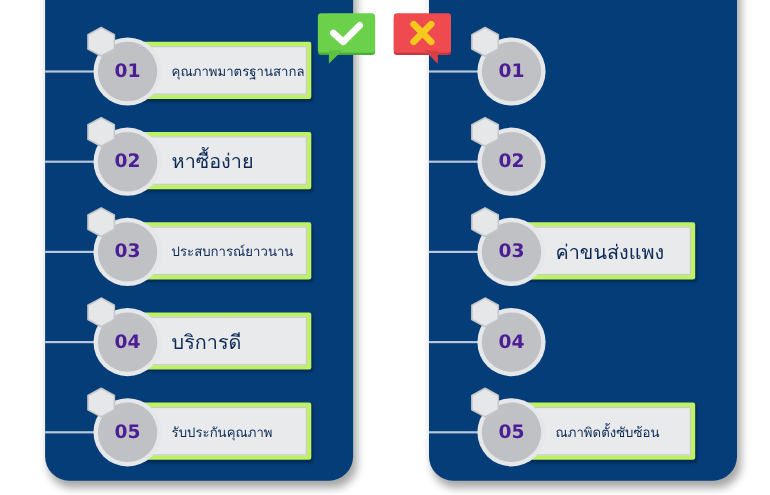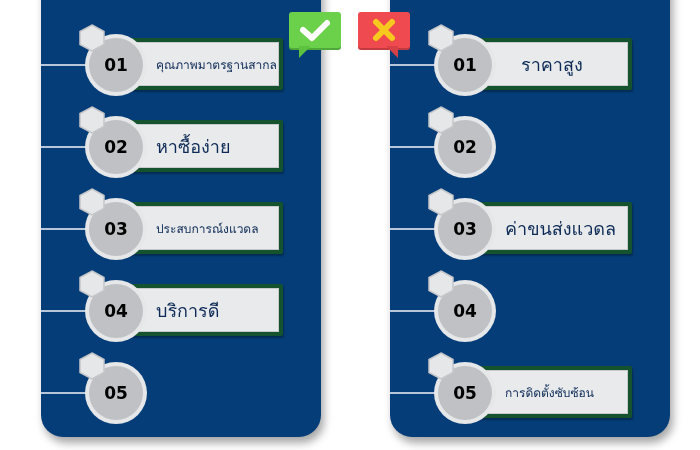--- a/index.html
+++ b/index.html
@@ -2,24 +2,24 @@
 <html><head>
 <meta charset="utf-8">
 <style>
   html,body{margin:0;padding:0;}
   body{width:700px;height:450px;background:#ffffff;position:relative;overflow:hidden;font-family:"DejaVu Sans","Liberation Sans",sans-serif;}
   .panel{position:absolute;top:-20px;height:457px;background:#053d78;border-radius:0 0 22px 22px;box-shadow:3px 6px 8px rgba(0,0,0,0.35);}
   .panel.left{left:41px;width:280px;}
   .panel.right{left:390px;width:280px;}
   .row{position:absolute;left:0;height:58px;width:250px;}
   .line{position:absolute;left:0;top:30px;width:50px;height:2px;background:#b7c6d9;}
-  .card{position:absolute;left:70px;top:4px;width:172px;height:52px;background:#14532d;border-radius:2px;box-shadow:1px 2px 2px rgba(0,0,0,0.3);}
+  .card{position:absolute;left:70px;top:4px;width:172px;height:52px;background:#bef264;border-radius:2px;box-shadow:1px 2px 2px rgba(0,0,0,0.3);}
   .card-inner{position:absolute;left:4px;top:4px;right:4px;bottom:4px;background:#e9eaec;border:1px solid #c7c9cc;display:flex;align-items:center;padding-left:40px;color:#0c2a55;white-space:nowrap;}
   .circle{position:absolute;left:44px;top:0;width:62px;height:62px;border-radius:50%;background:#e6e7e9;}
-  .circle-in{position:absolute;left:4px;top:4px;width:54px;height:54px;border-radius:50%;background:#c0c1c4;display:flex;align-items:center;justify-content:center;font-weight:bold;font-size:17px;color:#000000;text-align:right;}
+  .circle-in{position:absolute;left:4px;top:4px;width:54px;height:54px;border-radius:50%;background:#c0c1c4;display:flex;align-items:center;justify-content:center;font-weight:bold;font-size:17px;color:#4c1d95;text-align:right;}
   .hex{position:absolute;left:38px;top:-10px;width:26px;height:28px;}
   .t-sm{font-size:12px;}
   .t-lg{font-size:18px;}
   .badge{position:absolute;top:12px;width:52px;height:36px;border-radius:3px;}
   .badge .tail{position:absolute;top:34px;width:0;height:0;border-style:solid;}
 </style>
 </head>
 <body>
 
 <div class="panel left">
@@ -43,21 +43,21 @@
     <div class="circle">
         <div class="circle-in">02</div>
       </div>
     <svg class="hex" viewBox="0 0 26 28">
         <polygon points="13,1 25,7.5 25,20.5 13,27 1,20.5 1,7.5" fill="#e6e7e9" stroke="#c4c6c9" stroke-width="1.5"></polygon>
       </svg>
   </div>
   <div class="row" style="top:218px">
     <div class="line"></div>
     <div class="card">
-        <div class="card-inner t-sm">ประสบการณ์งแวดล</div>
+        <div class="card-inner t-sm">ประสบการณ์ยาวนาน</div>
       </div>
     <div class="circle">
         <div class="circle-in">03</div>
       </div>
     <svg class="hex" viewBox="0 0 26 28">
         <polygon points="13,1 25,7.5 25,20.5 13,27 1,20.5 1,7.5" fill="#e6e7e9" stroke="#c4c6c9" stroke-width="1.5"></polygon>
       </svg>
   </div>
   <div class="row" style="top:300px">
     <div class="line"></div>
@@ -66,76 +66,76 @@
       </div>
     <div class="circle">
         <div class="circle-in">04</div>
       </div>
     <svg class="hex" viewBox="0 0 26 28">
         <polygon points="13,1 25,7.5 25,20.5 13,27 1,20.5 1,7.5" fill="#e6e7e9" stroke="#c4c6c9" stroke-width="1.5"></polygon>
       </svg>
   </div>
   <div class="row" style="top:382px">
     <div class="line"></div>
+    <div class="card">
+        <div class="card-inner t-sm">รับประกันคุณภาพ</div>
+      </div>
     <div class="circle">
         <div class="circle-in">05</div>
       </div>
     <svg class="hex" viewBox="0 0 26 28">
         <polygon points="13,1 25,7.5 25,20.5 13,27 1,20.5 1,7.5" fill="#e6e7e9" stroke="#c4c6c9" stroke-width="1.5"></polygon>
       </svg>
   </div>
 </div>
 
 <div class="panel right">
   <div class="row" style="top:54px">
     <div class="line"></div>
-    <div class="card">
-        <div class="card-inner t-lg" style="padding-left:56px">ราคาสูง</div>
-      </div>
     <div class="circle">
         <div class="circle-in">01</div>
       </div>
     <svg class="hex" viewBox="0 0 26 28">
         <polygon points="13,1 25,7.5 25,20.5 13,27 1,20.5 1,7.5" fill="#e6e7e9" stroke="#c4c6c9" stroke-width="1.5"></polygon>
       </svg>
   </div>
   <div class="row" style="top:136px">
     <div class="line"></div>
     <div class="circle">
         <div class="circle-in">02</div>
       </div>
     <svg class="hex" viewBox="0 0 26 28">
         <polygon points="13,1 25,7.5 25,20.5 13,27 1,20.5 1,7.5" fill="#e6e7e9" stroke="#c4c6c9" stroke-width="1.5"></polygon>
       </svg>
   </div>
   <div class="row" style="top:218px">
     <div class="line"></div>
     <div class="card">
-        <div class="card-inner t-lg">ค่าขนส่งแวดล</div>
+        <div class="card-inner t-lg">ค่าขนส่งแพง</div>
       </div>
     <div class="circle">
         <div class="circle-in">03</div>
       </div>
     <svg class="hex" viewBox="0 0 26 28">
         <polygon points="13,1 25,7.5 25,20.5 13,27 1,20.5 1,7.5" fill="#e6e7e9" stroke="#c4c6c9" stroke-width="1.5"></polygon>
       </svg>
   </div>
   <div class="row" style="top:300px">
     <div class="line"></div>
     <div class="circle">
         <div class="circle-in">04</div>
       </div>
     <svg class="hex" viewBox="0 0 26 28">
         <polygon points="13,1 25,7.5 25,20.5 13,27 1,20.5 1,7.5" fill="#e6e7e9" stroke="#c4c6c9" stroke-width="1.5"></polygon>
       </svg>
   </div>
   <div class="row" style="top:382px">
     <div class="line"></div>
     <div class="card">
-        <div class="card-inner t-sm">การดิดตั้งซับซ้อน</div>
+        <div class="card-inner t-sm">ณภาพิดตั้งซับซ้อน</div>
       </div>
     <div class="circle">
         <div class="circle-in">05</div>
       </div>
     <svg class="hex" viewBox="0 0 26 28">
         <polygon points="13,1 25,7.5 25,20.5 13,27 1,20.5 1,7.5" fill="#e6e7e9" stroke="#c4c6c9" stroke-width="1.5"></polygon>
       </svg>
   </div>
 </div>
 

